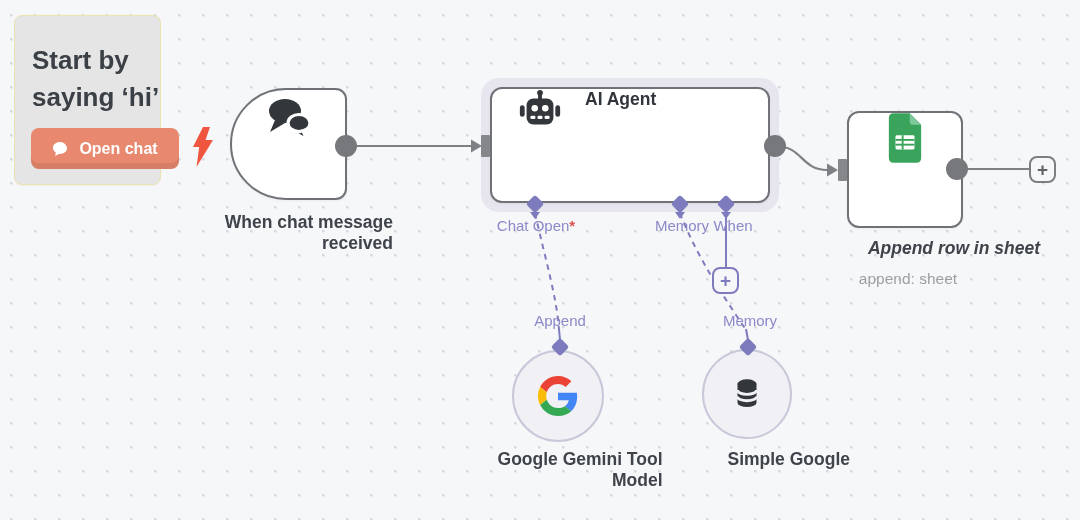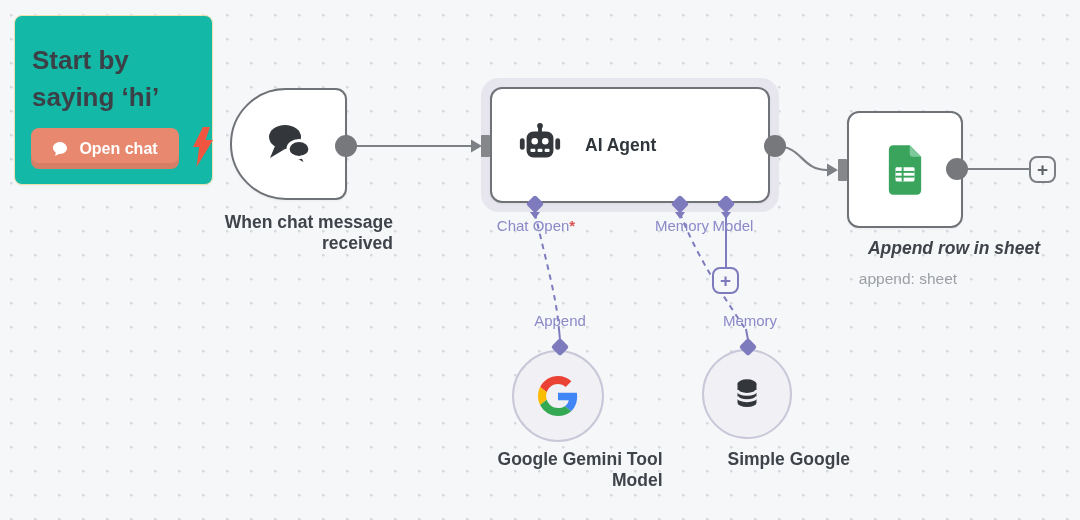--- a/index.html
+++ b/index.html
@@ -7,40 +7,40 @@
     width:1080px;height:520px;position:relative;overflow:hidden;
     font-family:"Liberation Sans", sans-serif;
     background-color:#f6f7f9;
     background-image:radial-gradient(circle at 1.2px 1.2px, #d6d9dd 1.2px, transparent 1.6px);
     background-size:24px 24px;
     background-position:10px 14px;
   }
   .abs{position:absolute;}
   
   .sticky{
-    left:14px;top:15px;width:199px;height:170px;
-    background:#14b8a6;border:1px solid #eee3ae;border-radius:8px;
+    left:14px;top:15px;width:147px;height:170px;
+    background:#e5e5e5;border:1px solid #eee3ae;border-radius:8px;
     box-sizing:border-box;box-shadow:0 1px 2px rgba(0,0,0,.04);
   }
   .sticky-title{
     position:absolute;left:17px;top:26px;width:150px;
     font-size:26px;line-height:1.42;font-weight:700;color:#3b4046;
   }
   .open-chat-btn{
     position:absolute;left:16px;top:112px;width:148px;height:41px;
     background:#e8886f;border:none;border-radius:8px;cursor:pointer;
     display:flex;align-items:center;justify-content:center;gap:11px;
     box-shadow:inset 0 -6px 0 rgba(0,0,0,.07);
   }
   .open-chat-btn span{color:#fff;font-size:16px;font-weight:700;}
   
   .node{
     background:#fff;border:2px solid #6f7277;box-sizing:border-box;
     box-shadow:0 1px 3px rgba(0,0,0,.05);
-    display:flex;align-items:center;justify-content:center;
+    display:flex;justify-content:center;
   }
   .trigger-node{left:230px;top:88px;width:117px;height:112px;border-radius:60px 12px 12px 60px;}
   .agent-halo{left:481px;top:78px;width:298px;height:134px;border-radius:18px;background:#e7e6ee;}
   .agent-node{left:490px;top:87px;width:280px;height:116px;border-radius:12px;justify-content:flex-start;}
   .agent-title{margin-left:22px;font-size:17.5px;font-weight:700;color:#2f353b;}
   .sheet-node{left:847px;top:111px;width:116px;height:117px;border-radius:12px;}
   .round-node{
     border-radius:50%;background:#f1f0f5;border:2px solid #c9c8d9;box-sizing:border-box;
     display:flex;align-items:center;justify-content:center;
   }
@@ -154,21 +154,21 @@
 <div class="abs diamond" style="left:535px;top:204px;"></div>
 <div class="abs diamond" style="left:680px;top:204px;"></div>
 <div class="abs diamond" style="left:726px;top:204px;"></div>
 <div class="abs tail" style="left:535px;top:212px;"></div>
 <div class="abs tail" style="left:680px;top:212px;"></div>
 <div class="abs tail" style="left:726px;top:212px;"></div>
 <div class="abs port-label" style="left:536px;top:217px;">
   <span>Chat Open</span><span class="req">*</span>
 </div>
 <div class="abs port-label" style="left:682px;top:217px;">Memory</div>
-<div class="abs port-label" style="left:733px;top:217px;">Model</div>
+<div class="abs port-label" style="left:733px;top:217px;">When</div>
 
 <div class="abs plus-btn plus-lav" style="left:712px;top:267px;">
   <span>+</span>
 </div>
 
 <div class="abs node sheet-node">
   <svg width="38" height="50" viewBox="0 0 40 52">
     <path fill="#3aa45c" d="M8 0 H25 L37 12 V47 Q37 52 32 52 H8 Q3 52 3 47 V5 Q3 0 8 0 Z"></path>
     <path fill="#7dc99b" d="M25 0 L37 12 H28 Q25 12 25 9 Z"></path>
     <rect x="10" y="23" width="20" height="15" rx="1.5" fill="#ffffff"></rect>

